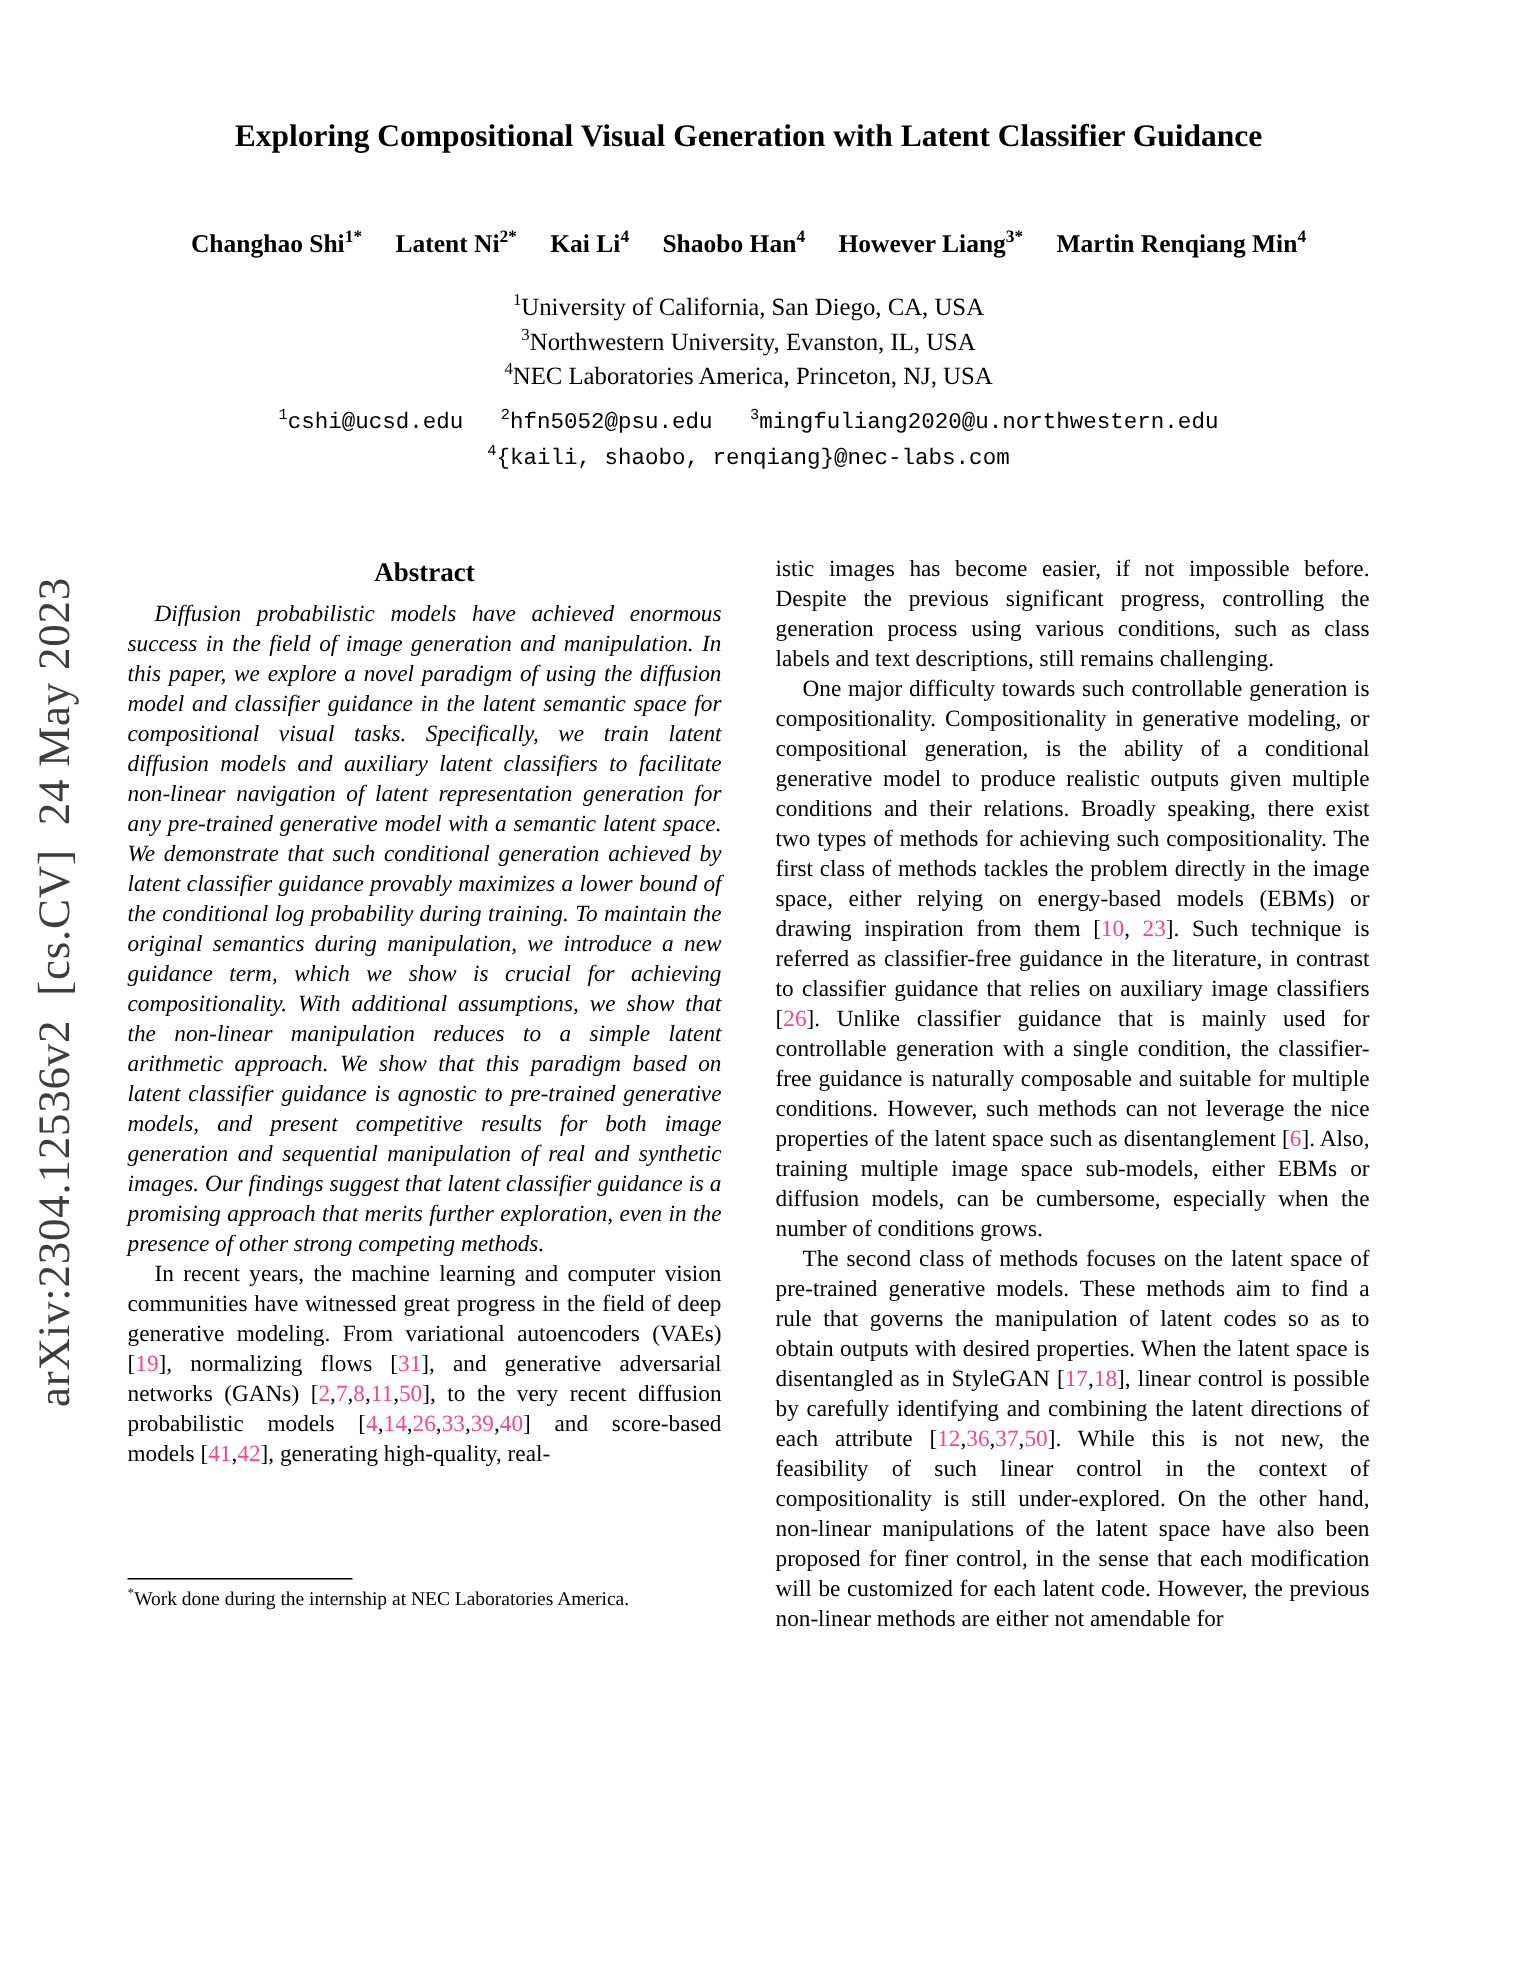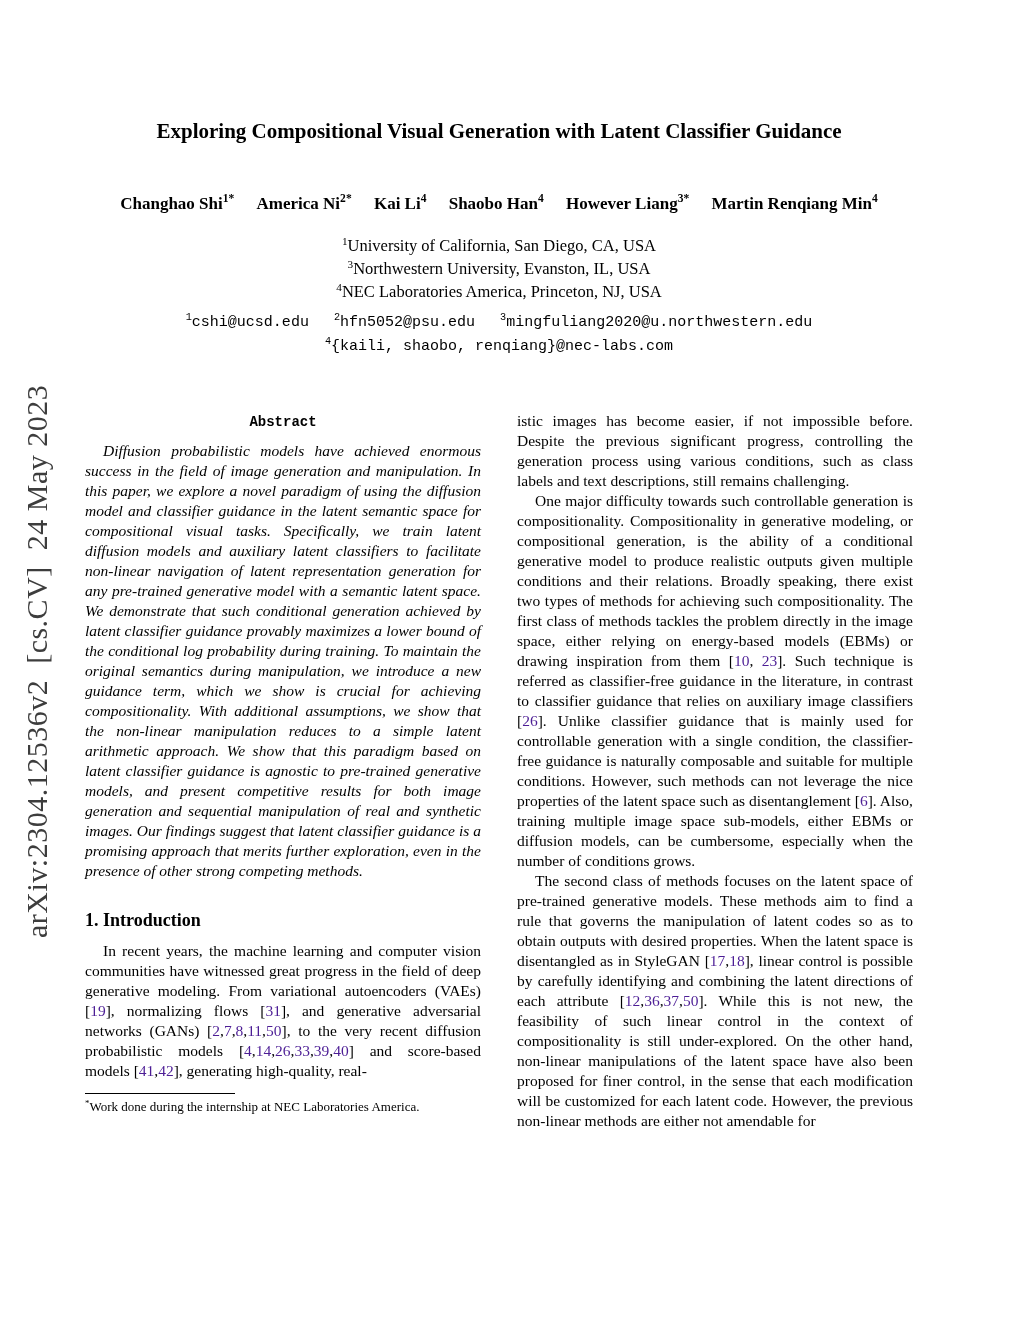--- a/index.html
+++ b/index.html
@@ -21,21 +21,21 @@
     white-space: pre;
     font-size: 30px;
     letter-spacing: 0.5px;
     color: #3d3d3d;
   }
   .content {
     position: absolute;
     left: 85px;
     top: 0;
     width: 828px;
-    padding-top: 118px;
+    padding-top: 77px;
   }
   .title {
     margin: 0;
     text-align: center;
     font-size: 21px;
     font-weight: bold;
     line-height: 26px;
   }
   .authors {
     margin-top: 38px;
@@ -67,40 +67,39 @@
   .col {
     width: 396px;
     text-align: justify;
     font-size: 15.5px;
     line-height: 20px;
   }
   .col-left { position: relative; }
   .abstract-heading {
     margin: 0 0 8px 0;
     text-align: center;
-    font-size: 14px;
+    font-size: 18px;
     font-weight: bold;
     line-height: 22px;
-    font-family: Liberation Mono, monospace;
   }
   .abstract-text {
     margin: 0;
     font-style: italic;
     text-indent: 18px;
   }
   .section-heading {
     margin: 28px 0 10px 0;
     font-size: 18px;
     font-weight: bold;
     line-height: 22px;
     text-align: left;
   }
   .para { margin: 0; }
   .indent { text-indent: 18px; }
-  .cite { color: #4c1d95; }
+  .cite { color: #ec4899; }
   .footnote {
     position: absolute;
     bottom: 16px;
     left: 0;
     width: 100%;
     font-size: 13px;
     line-height: 16px;
     text-align: left;
   }
   .footnote-rule {
@@ -115,21 +114,21 @@
 <div class="page">
 
   <div class="watermark">arXiv:2304.12536v2  [cs.CV]  24 May 2023</div>
 
   <div class="content">
 
     <h1 class="title">Exploring Compositional Visual Generation with Latent Classifier Guidance</h1>
 
     <div class="authors">
       <span class="author"><span>Changhao Shi</span><sup>1*</sup></span>
-      <span class="author"><span>America Ni</span><sup>2*</sup></span>
+      <span class="author"><span>Latent Ni</span><sup>2*</sup></span>
       <span class="author"><span>Kai Li</span><sup>4</sup></span>
       <span class="author"><span>Shaobo Han</span><sup>4</sup></span>
       <span class="author"><span>However Liang</span><sup>3*</sup></span>
       <span class="author"><span>Martin Renqiang Min</span><sup>4</sup></span>
     </div>
 
     <div class="affiliations">
       <div><sup>1</sup><span>University of California, San Diego, CA, USA</span></div>
       <div><sup>3</sup><span>Northwestern University, Evanston, IL, USA</span></div>
       <div><sup>4</sup><span>NEC Laboratories America, Princeton, NJ, USA</span></div>
@@ -145,21 +144,20 @@
         <span class="email-part"><sup>4</sup><span>{kaili, shaobo, renqiang}@nec-labs.com</span></span>
       </div>
     </div>
 
     <div class="columns">
 
       <div class="col col-left">
         <h2 class="abstract-heading">Abstract</h2>
         <p class="abstract-text">Diffusion probabilistic models have achieved enormous success in the field of image generation and manipulation. In this paper, we explore a novel paradigm of using the diffusion model and classifier guidance in the latent semantic space for compositional visual tasks. Specifically, we train latent diffusion models and auxiliary latent classifiers to facilitate non-linear navigation of latent representation generation for any pre-trained generative model with a semantic latent space. We demonstrate that such conditional generation achieved by latent classifier guidance provably maximizes a lower bound of the conditional log probability during training. To maintain the original semantics during manipulation, we introduce a new guidance term, which we show is crucial for achieving compositionality. With additional assumptions, we show that the non-linear manipulation reduces to a simple latent arithmetic approach. We show that this paradigm based on latent classifier guidance is agnostic to pre-trained generative models, and present competitive results for both image generation and sequential manipulation of real and synthetic images. Our findings suggest that latent classifier guidance is a promising approach that merits further exploration, even in the presence of other strong competing methods.</p>
 
-        <h3 class="section-heading">1. Introduction</h3>
         <p class="para indent">In recent years, the machine learning and computer vision communities have witnessed great progress in the field of deep generative modeling. From variational autoencoders (VAEs) [<span class="cite">19</span>], normalizing flows [<span class="cite">31</span>], and generative adversarial networks (GANs) [<span class="cite">2</span>,<span class="cite">7</span>,<span class="cite">8</span>,<span class="cite">11</span>,<span class="cite">50</span>], to the very recent diffusion probabilistic models [<span class="cite">4</span>,<span class="cite">14</span>,<span class="cite">26</span>,<span class="cite">33</span>,<span class="cite">39</span>,<span class="cite">40</span>] and score-based models [<span class="cite">41</span>,<span class="cite">42</span>], generating high-quality, real-</p>
 
         <div class="footnote">
           <div class="footnote-rule"></div>
           <div><sup>*</sup><span>Work done during the internship at NEC Laboratories America.</span></div>
         </div>
       </div>
 
       <div class="col col-right">
         <p class="para">istic images has become easier, if not impossible before. Despite the previous significant progress, controlling the generation process using various conditions, such as class labels and text descriptions, still remains challenging.</p>

